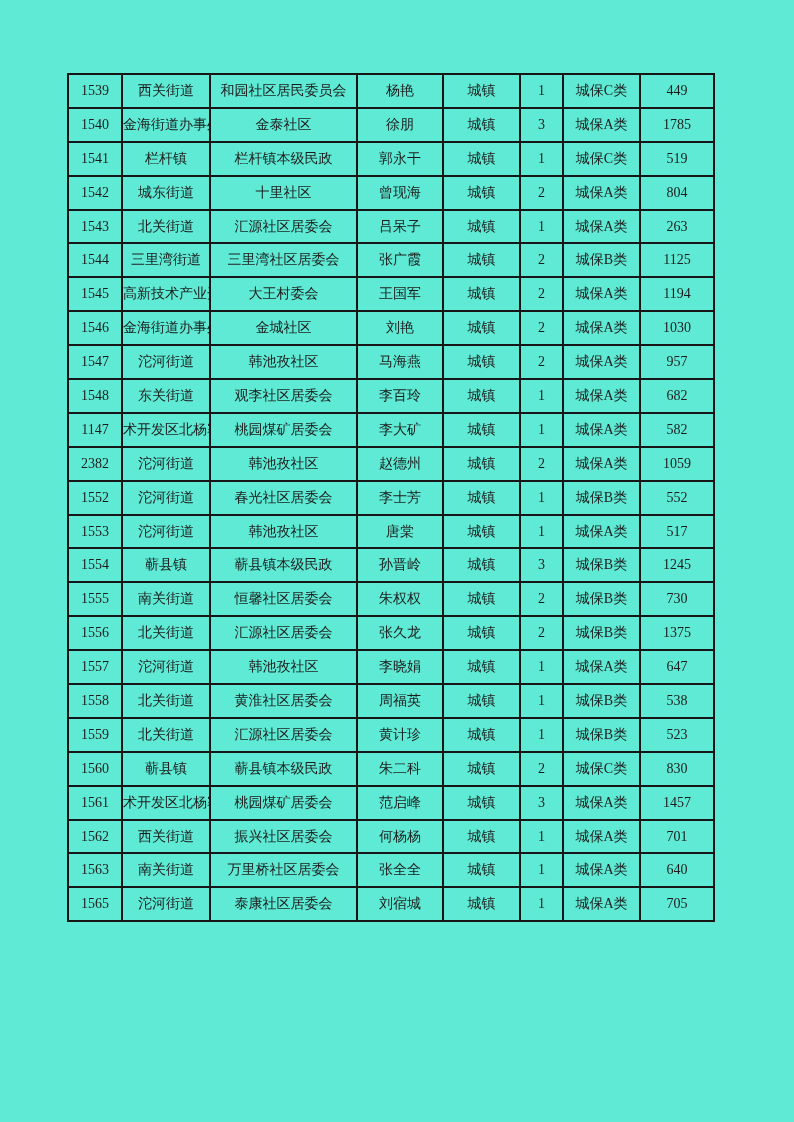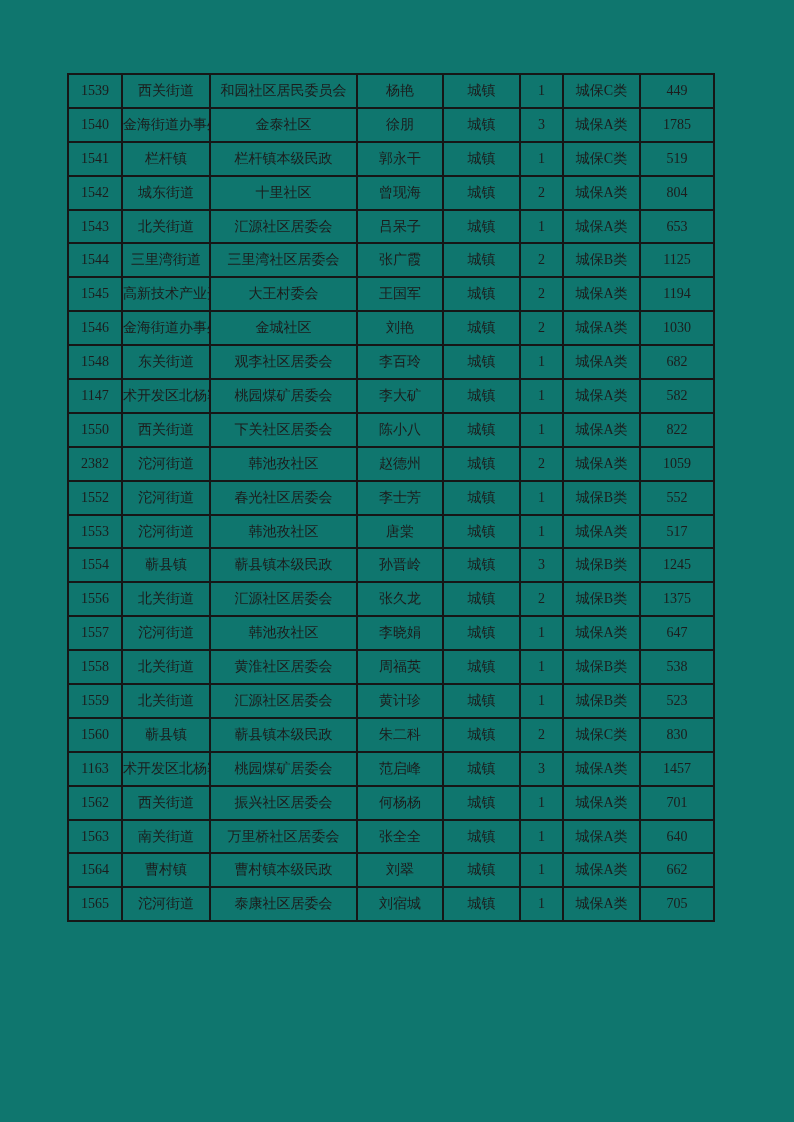--- a/index.html
+++ b/index.html
@@ -8,21 +8,21 @@
     width: 794px;
     height: 1122px;
     position: relative;
     font-family: "Liberation Serif", "DejaVu Serif", serif;
   }
   .page {
     position: absolute;
     left: 0; top: 0;
     width: 794px;
     height: 1122px;
-    background: #0f766e;
+    background: #5eead4;
     overflow: hidden;
   }
   table.data-table {
     position: absolute;
     left: 67px;
     top: 73px;
     width: 647px;
     border-collapse: collapse;
     table-layout: fixed;
   }
@@ -105,21 +105,21 @@
           <td>804</td>
         </tr>
         <tr>
           <td>1543</td>
           <td>北关街道</td>
           <td>汇源社区居委会</td>
           <td>吕呆子</td>
           <td>城镇</td>
           <td>1</td>
           <td>城保A类</td>
-          <td>653</td>
+          <td>263</td>
         </tr>
         <tr>
           <td>1544</td>
           <td>三里湾街道</td>
           <td>三里湾社区居委会</td>
           <td>张广霞</td>
           <td>城镇</td>
           <td>2</td>
           <td>城保B类</td>
           <td>1125</td>
@@ -138,50 +138,50 @@
           <td>1546</td>
           <td>金海街道办事处</td>
           <td>金城社区</td>
           <td>刘艳</td>
           <td>城镇</td>
           <td>2</td>
           <td>城保A类</td>
           <td>1030</td>
         </tr>
         <tr>
+          <td>1547</td>
+          <td>沱河街道</td>
+          <td>韩池孜社区</td>
+          <td>马海燕</td>
+          <td>城镇</td>
+          <td>2</td>
+          <td>城保A类</td>
+          <td>957</td>
+        </tr>
+        <tr>
           <td>1548</td>
           <td>东关街道</td>
           <td>观李社区居委会</td>
           <td>李百玲</td>
           <td>城镇</td>
           <td>1</td>
           <td>城保A类</td>
           <td>682</td>
         </tr>
         <tr>
           <td>1147</td>
           <td>术开发区北杨寨</td>
           <td>桃园煤矿居委会</td>
           <td>李大矿</td>
           <td>城镇</td>
           <td>1</td>
           <td>城保A类</td>
           <td>582</td>
         </tr>
         <tr>
-          <td>1550</td>
-          <td>西关街道</td>
-          <td>下关社区居委会</td>
-          <td>陈小八</td>
-          <td>城镇</td>
-          <td>1</td>
-          <td>城保A类</td>
-          <td>822</td>
-        </tr>
-        <tr>
           <td>2382</td>
           <td>沱河街道</td>
           <td>韩池孜社区</td>
           <td>赵德州</td>
           <td>城镇</td>
           <td>2</td>
           <td>城保A类</td>
           <td>1059</td>
         </tr>
         <tr>
@@ -208,20 +208,30 @@
           <td>1554</td>
           <td>蕲县镇</td>
           <td>蕲县镇本级民政</td>
           <td>孙晋岭</td>
           <td>城镇</td>
           <td>3</td>
           <td>城保B类</td>
           <td>1245</td>
         </tr>
         <tr>
+          <td>1555</td>
+          <td>南关街道</td>
+          <td>恒馨社区居委会</td>
+          <td>朱权权</td>
+          <td>城镇</td>
+          <td>2</td>
+          <td>城保B类</td>
+          <td>730</td>
+        </tr>
+        <tr>
           <td>1556</td>
           <td>北关街道</td>
           <td>汇源社区居委会</td>
           <td>张久龙</td>
           <td>城镇</td>
           <td>2</td>
           <td>城保B类</td>
           <td>1375</td>
         </tr>
         <tr>
@@ -258,21 +268,21 @@
           <td>1560</td>
           <td>蕲县镇</td>
           <td>蕲县镇本级民政</td>
           <td>朱二科</td>
           <td>城镇</td>
           <td>2</td>
           <td>城保C类</td>
           <td>830</td>
         </tr>
         <tr>
-          <td>1163</td>
+          <td>1561</td>
           <td>术开发区北杨寨</td>
           <td>桃园煤矿居委会</td>
           <td>范启峰</td>
           <td>城镇</td>
           <td>3</td>
           <td>城保A类</td>
           <td>1457</td>
         </tr>
         <tr>
           <td>1562</td>
@@ -286,30 +296,20 @@
         </tr>
         <tr>
           <td>1563</td>
           <td>南关街道</td>
           <td>万里桥社区居委会</td>
           <td>张全全</td>
           <td>城镇</td>
           <td>1</td>
           <td>城保A类</td>
           <td>640</td>
-        </tr>
-        <tr>
-          <td>1564</td>
-          <td>曹村镇</td>
-          <td>曹村镇本级民政</td>
-          <td>刘翠</td>
-          <td>城镇</td>
-          <td>1</td>
-          <td>城保A类</td>
-          <td>662</td>
         </tr>
         <tr>
           <td>1565</td>
           <td>沱河街道</td>
           <td>泰康社区居委会</td>
           <td>刘宿城</td>
           <td>城镇</td>
           <td>1</td>
           <td>城保A类</td>
           <td>705</td>

